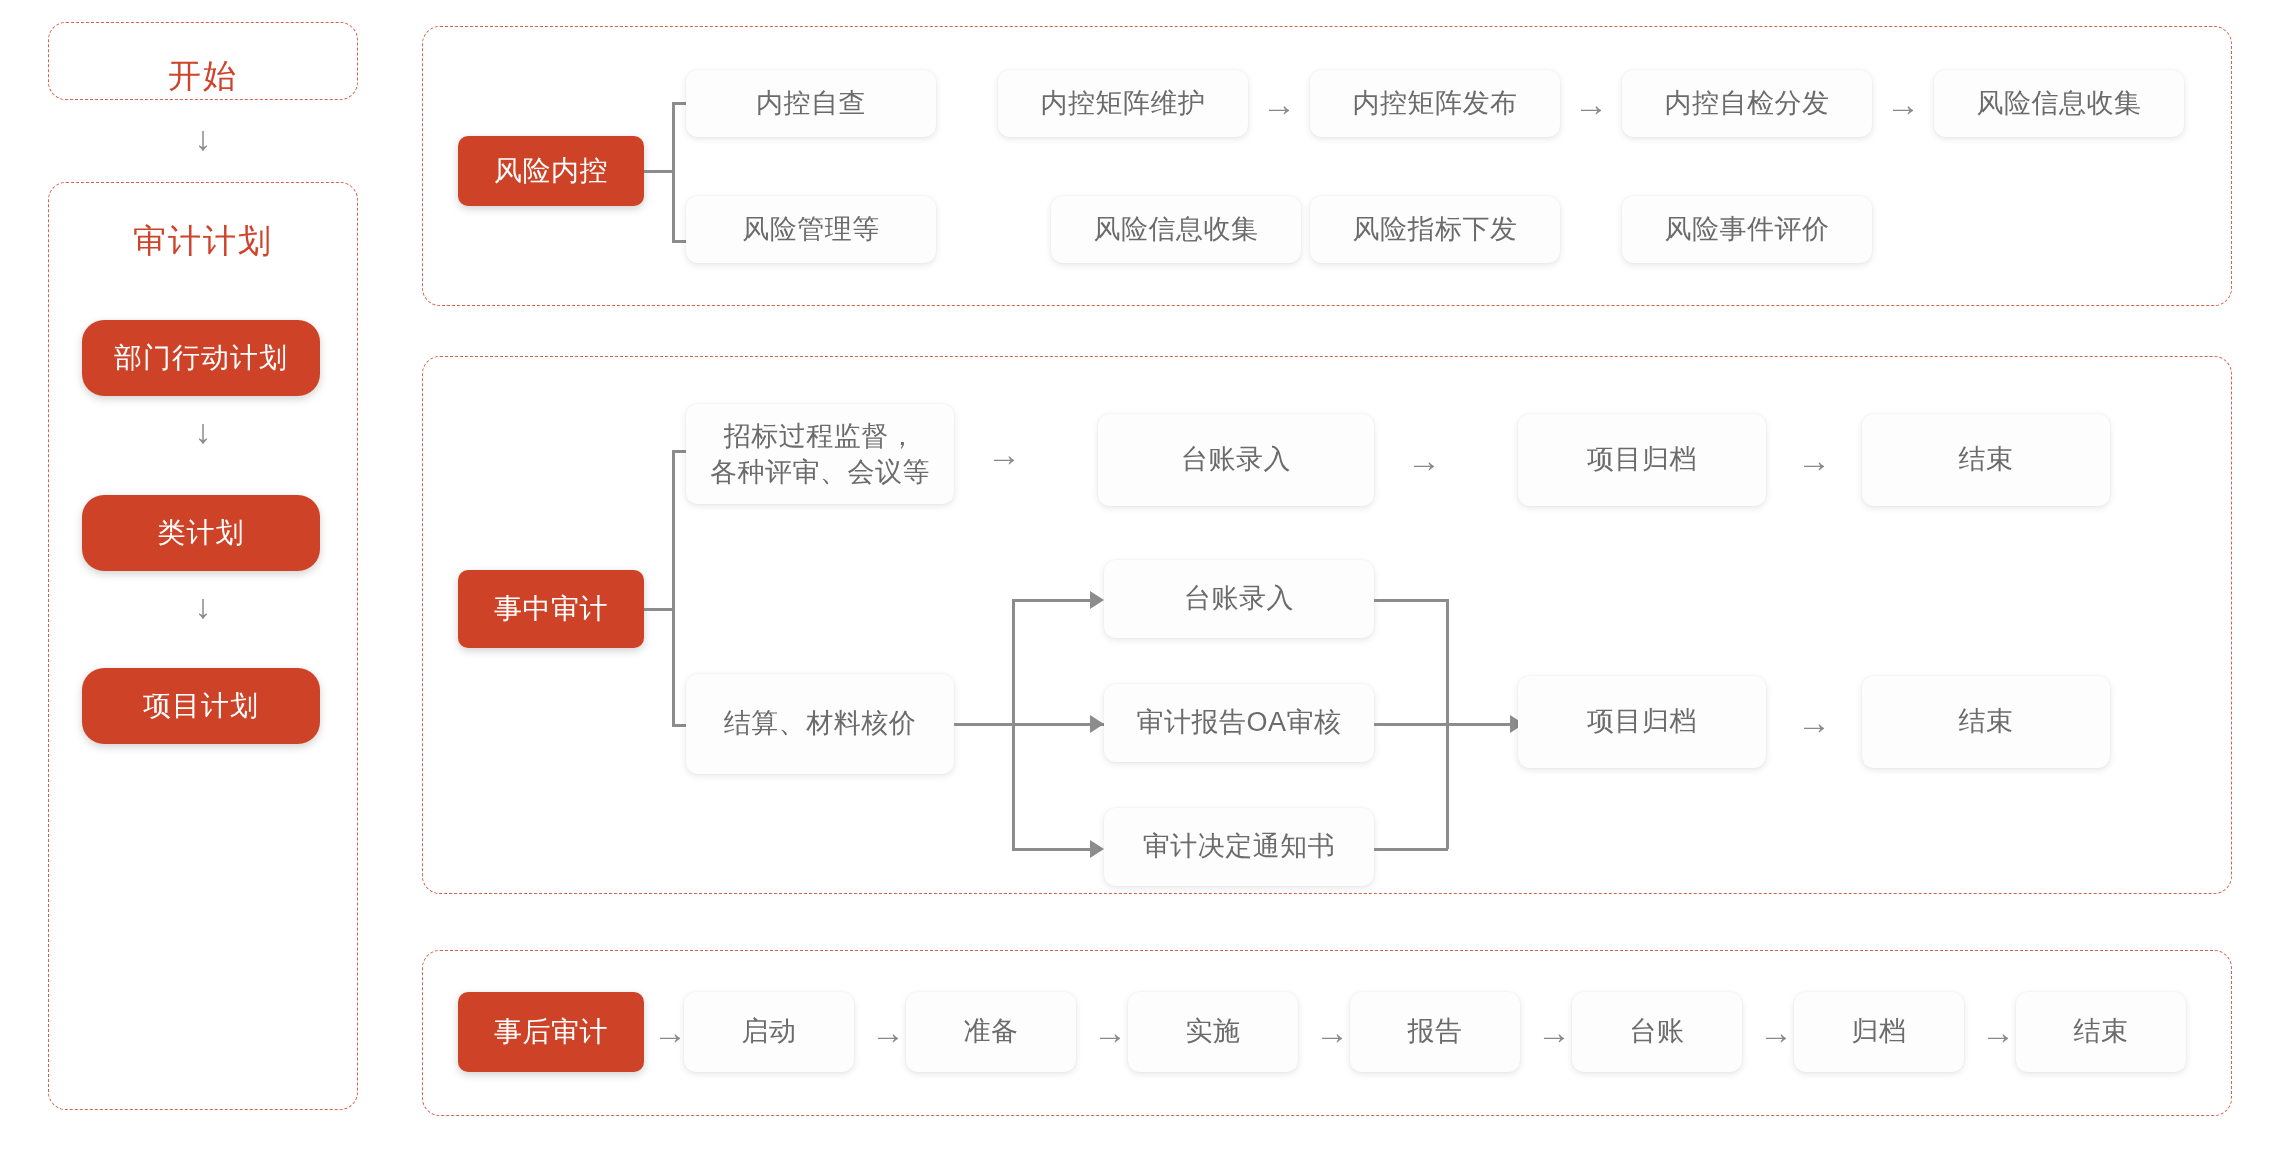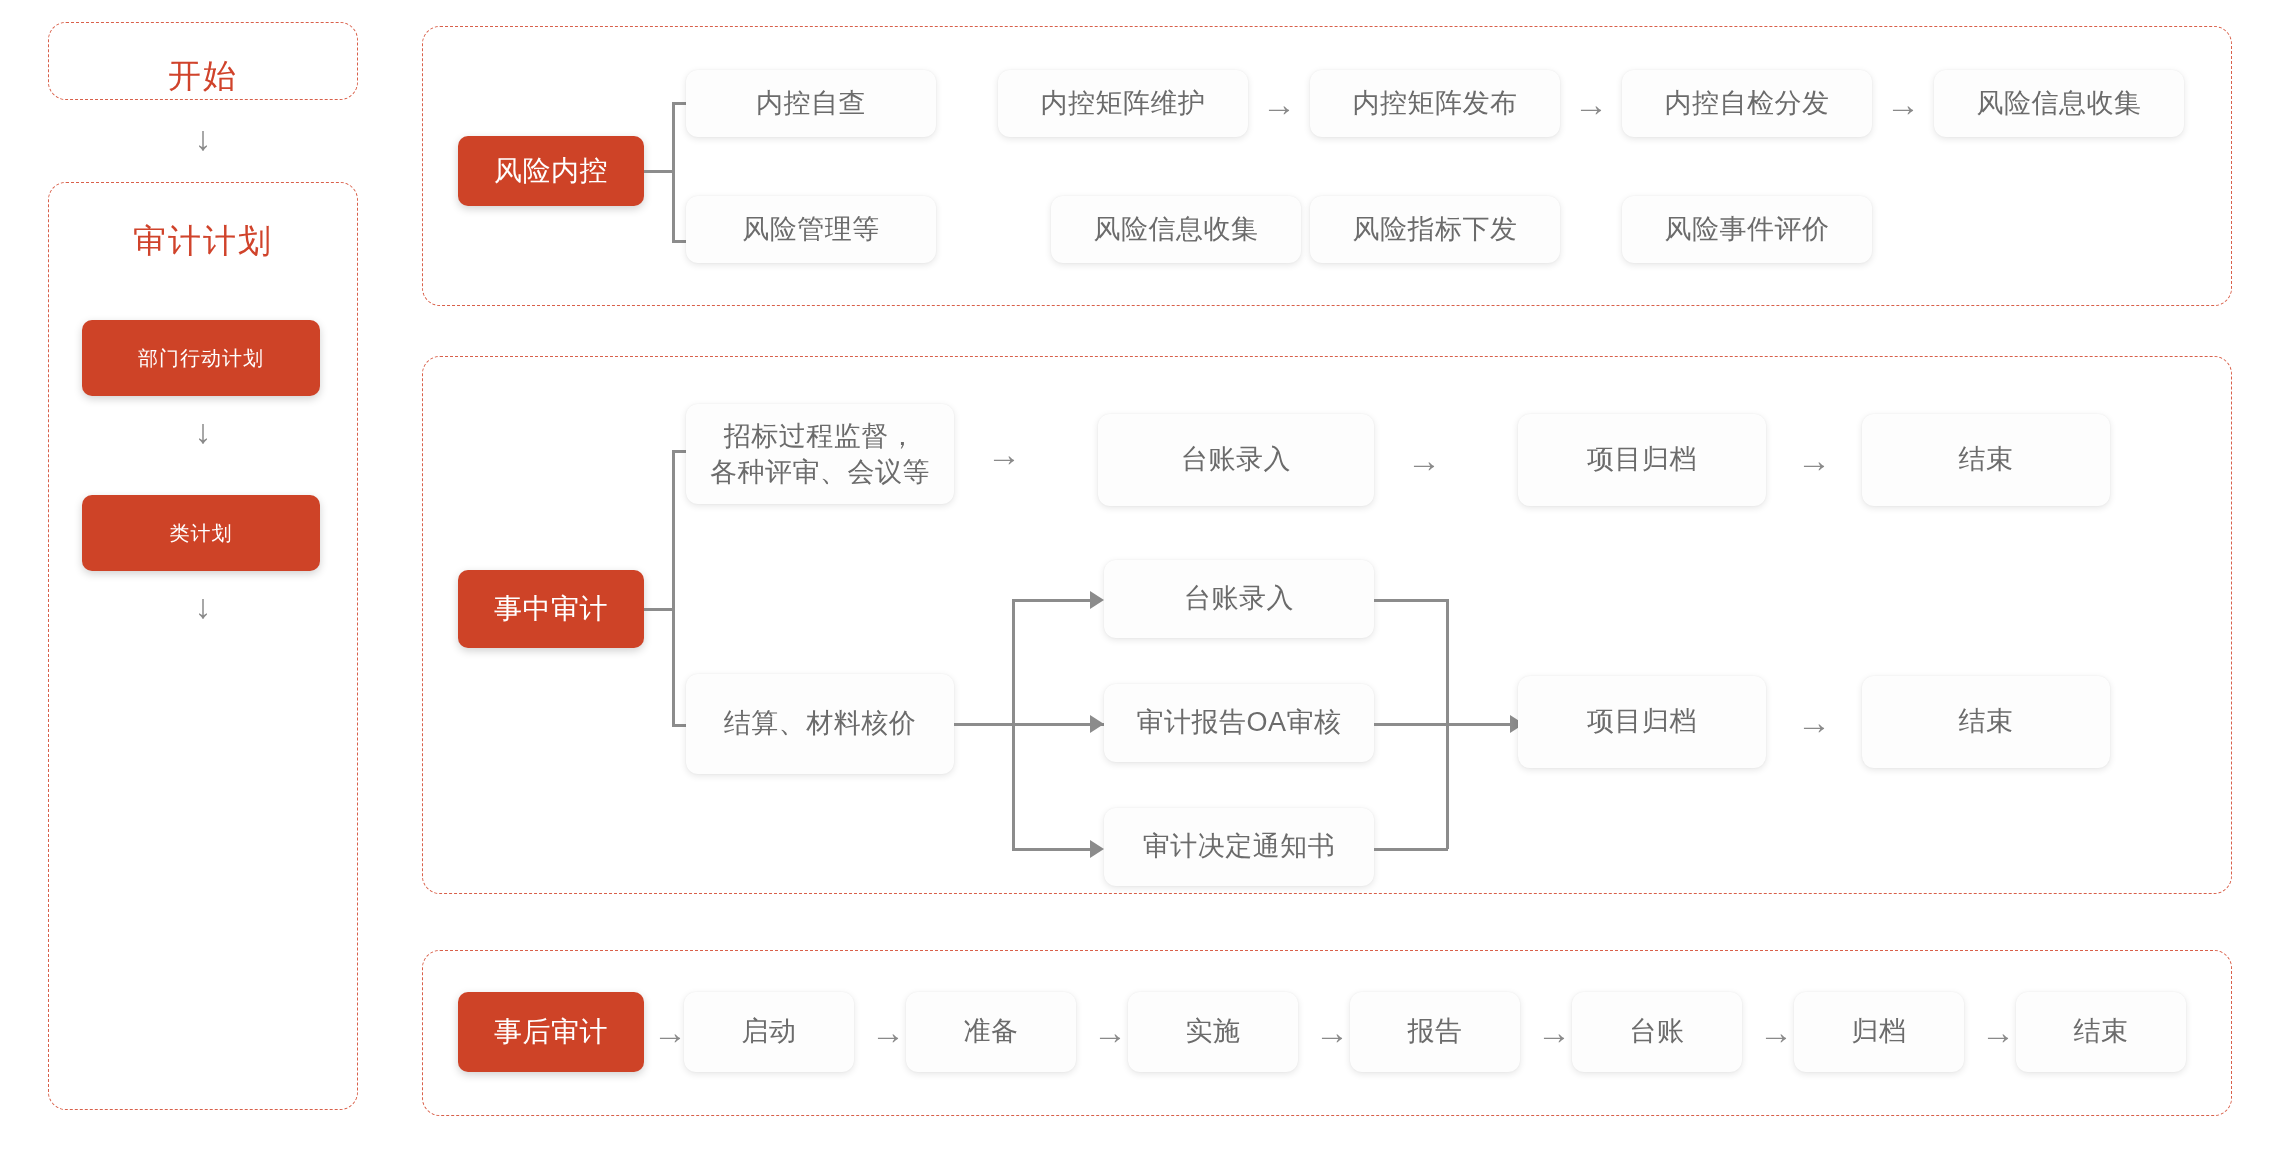--- a/index.html
+++ b/index.html
@@ -94,23 +94,23 @@
     left: 48px; top: 182px; width: 310px; height: 928px;
   }
   #sidebar-plan .ttl {
     position: absolute; left: 0; top: 36px; width: 100%;
     text-align: center; color: #d0432b; font-size: 33px; letter-spacing: 2px;
   }
   .side-red {
     position: absolute;
     left: 82px; width: 238px; height: 76px;
     background: #ce4327; color: #fff;
-    border-radius: 10px;
+    border-radius: 22px;
     display: flex; align-items: center; justify-content: center;
-    font-size: 20px; letter-spacing: 1px;
+    font-size: 28px; letter-spacing: 1px;
     box-shadow: 0 3px 9px rgba(0,0,0,0.18);
   }
 </style>
 </head>
 <body>
 
 <div id="root">
 
   <div class="dashed-panel" id="sidebar-start">
     <span class="ttl">开始</span>
@@ -125,20 +125,23 @@
   <div class="side-red" style="top:320px;">
     <span>部门行动计划</span>
   </div>
   <div class="arrow-v" style="left:48px; top:400px; width:310px; height:62px;">↓</div>
 
   <div class="side-red" style="top:495px;">
     <span>类计划</span>
   </div>
   <div class="arrow-v" style="left:48px; top:575px; width:310px; height:62px;">↓</div>
 
+  <div class="side-red" style="top:668px;">
+    <span>项目计划</span>
+  </div>
 
   <div class="dashed-panel" style="left:422px; top:26px; width:1810px; height:280px;"></div>
 
   <div class="node red" style="left:458px; top:136px; width:186px; height:70px;">
     <span>风险内控</span>
   </div>
 
   <div class="conn h" style="left:644px; top:170px; width:30px;"></div>
   <div class="conn v" style="left:672px; top:102px; height:140px;"></div>
   <div class="conn h" style="left:672px; top:102px; width:32px;"></div>

